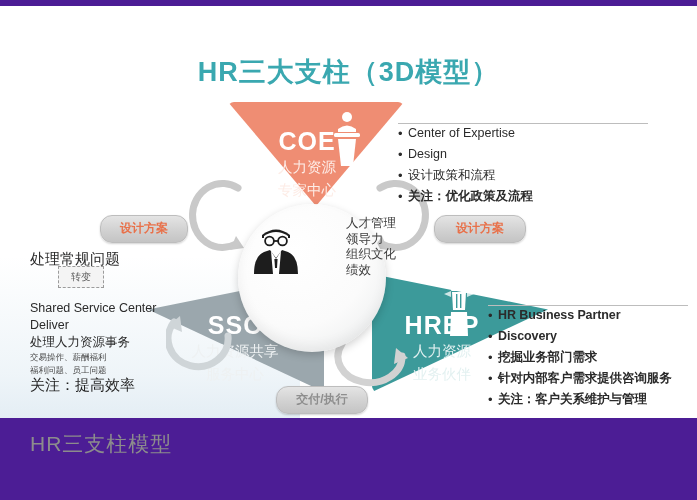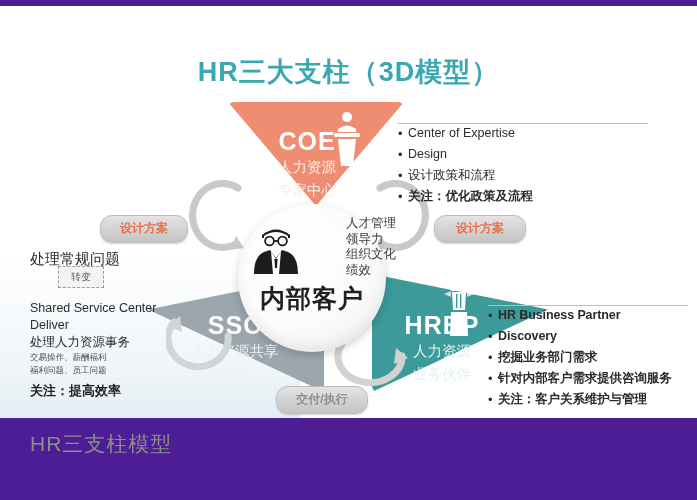--- a/index.html
+++ b/index.html
@@ -129,21 +129,21 @@
 
   #coe-bullets{left:398px;top:120px;width:250px;}
   #hrbp-bullets{left:488px;top:302px;width:214px;}
   #hrbp-bullets .txt{letter-spacing:-.1px;font-weight:bold;}
 
   
   #ssc-text-block{position:absolute;left:30px;top:294px;width:170px;z-index:7;}
   #ssc-text-block .line{font-size:12.5px;line-height:17px;color:#2b2b2b;white-space:nowrap;}
   #ssc-text-block .line.cn{font-size:12.5px;}
   #ssc-text-block .tiny{font-size:8.5px;line-height:12.5px;color:#4a4a4a;white-space:nowrap;}
-  #ssc-text-block .focus{font-size:13px;font-weight:bold;color:#1f1f1f;margin-top:6px;white-space:nowrap;}
+  #ssc-text-block .focus{font-size:15px;font-weight:normal;color:#1f1f1f;margin-top:0;white-space:nowrap;}
   #ssc-handle{position:absolute;left:30px;top:244px;font-size:15px;color:#2b2b2b;z-index:7;white-space:nowrap;}
 
   
   .leader{position:absolute;background:#bdbdbd;height:1px;z-index:3;}
   #leader-coe{left:398px;top:117px;width:250px;}
   #leader-hrbp{left:488px;top:299px;width:200px;}
 
   
   #caption{
     position:absolute;left:30px;top:430px;
@@ -282,21 +282,20 @@
       <path d="M12 30 L18 28 L24 36 L30 28 L36 30 Q46 34 46 52 L2 52 Q2 34 12 30 Z" fill="#1d1d1d"></path>
       <path d="M19 29 L24 37 L29 29 L27 52 L21 52 Z" fill="#ffffff"></path>
       <path d="M22.4 37 L25.6 37 L25 46 L23 46 Z" fill="#1d1d1d"></path>
     </svg>
     <div id="circle-list">
       <div>人才管理</div>
       <div>领导力</div>
       <div>组织文化</div>
       <div>绩效</div>
     </div>
-    <div id="circle-main">内部客户</div>
 
     <div class="pill" id="pill-design">设计方案</div>
     <div class="pill" id="pill-discover">设计方案</div>
     <div class="pill" id="pill-deliver">交付/执行</div>
 
   </div>
 
   <div id="caption">HR三支柱模型</div>
 
 </div>

